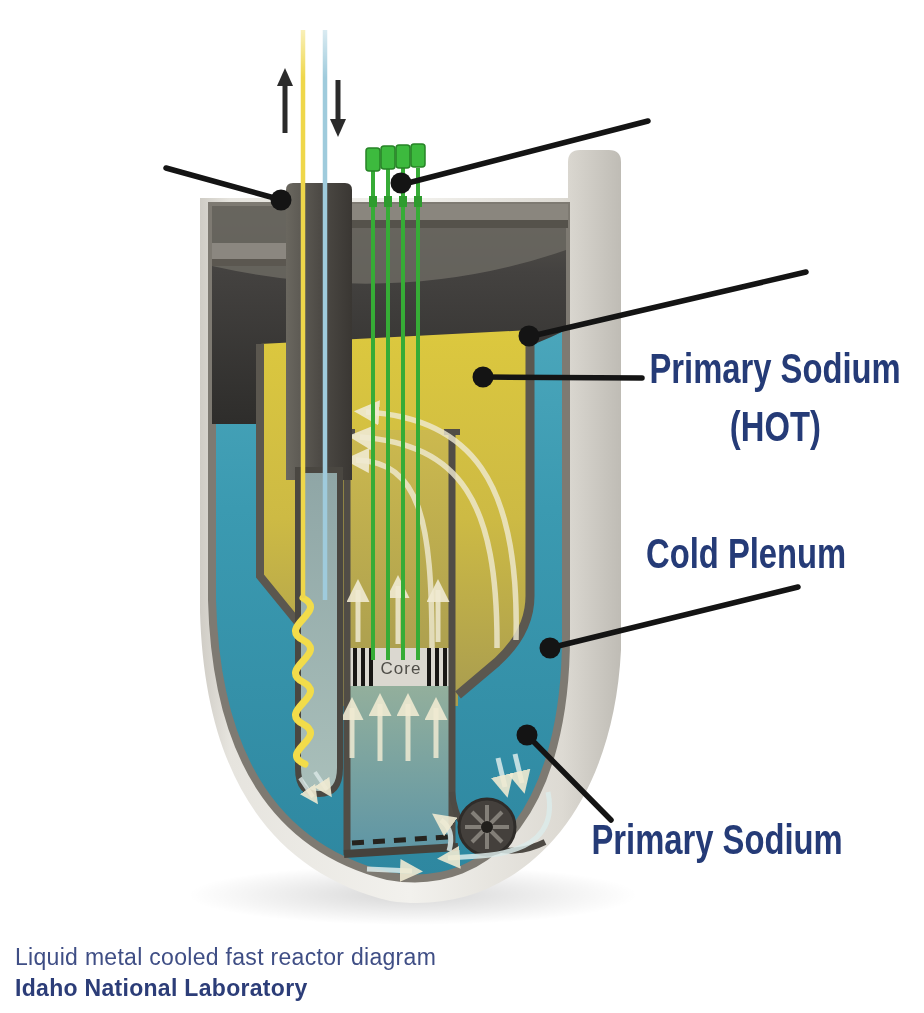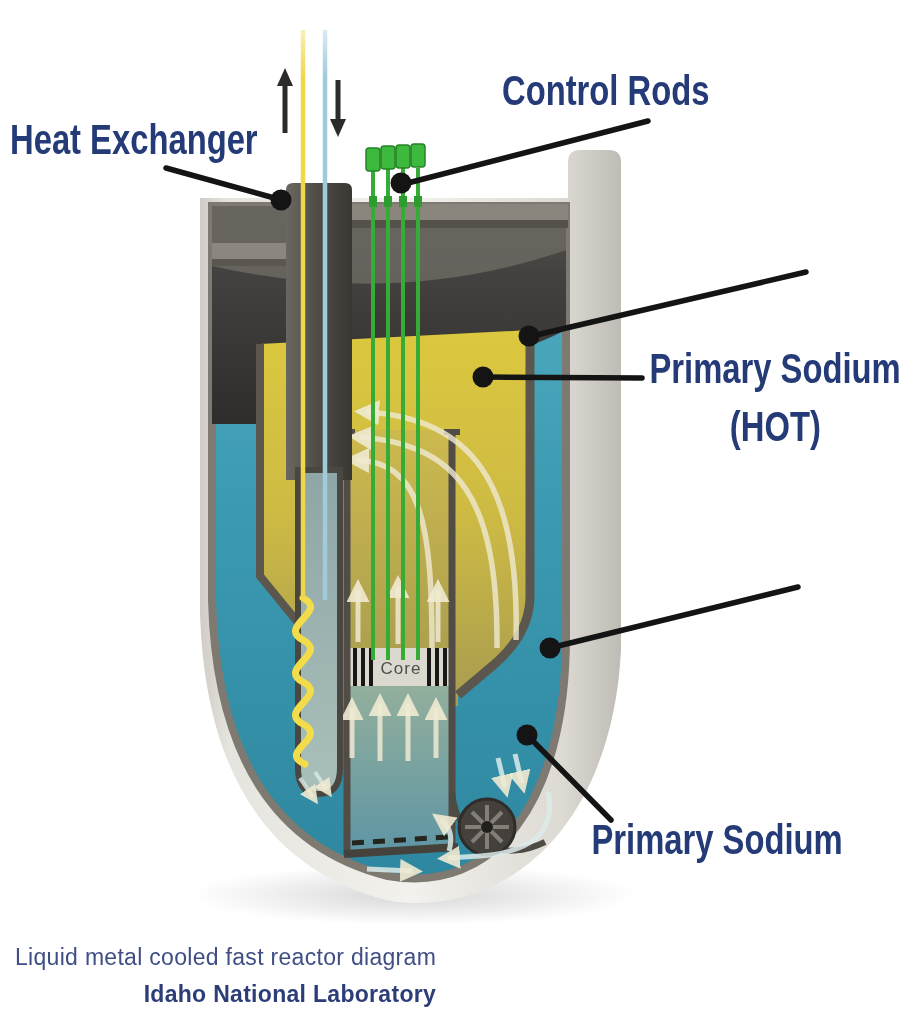--- a/index.html
+++ b/index.html
@@ -6,23 +6,23 @@
   body{width:924px;height:1013px;overflow:hidden;position:relative;
        font-family:"Liberation Sans",sans-serif;}
   .stage{position:absolute;left:0;top:0;width:924px;height:1013px;}
   svg{position:absolute;left:0;top:0;}
   .lbl{position:absolute;font-weight:bold;font-size:42px;line-height:46px;
        color:#253B77;white-space:nowrap;z-index:5;}
   .lbl .cond{display:inline-block;transform:scaleX(0.78);transform-origin:left top;}
   .lbl.center{text-align:center;}
   .lbl.center .cond{transform-origin:center top;}
   .lbl.center .l2{margin-top:12px;}
-  .caption{position:absolute;z-index:5;text-align:right;}
+  .caption{position:absolute;z-index:5;}
   .cap1{font-size:23px;color:#3F4E85;letter-spacing:0.3px;}
-  .cap2{font-size:23px;font-weight:bold;color:#2C3D78;margin-top:10px;letter-spacing:0.3px;}
+  .cap2{font-size:23px;font-weight:bold;color:#2C3D78;margin-top:4px;letter-spacing:0.3px;}
 </style>
 </head>
 <body>
 
 <div class="stage">
 
 <svg width="924" height="1013" viewBox="0 0 924 1013">
   <defs>
     <linearGradient id="gVessel" x1="0" y1="0" x2="1" y2="0">
       <stop offset="0" stop-color="#CFCCC5"></stop>
@@ -209,30 +209,27 @@
   <g fill="#141414">
     <circle cx="281" cy="200" r="10.5"></circle>
     <circle cx="401" cy="183" r="10.5"></circle>
     <circle cx="529" cy="336" r="10.5"></circle>
     <circle cx="483" cy="377" r="10.5"></circle>
     <circle cx="550" cy="648" r="10.5"></circle>
     <circle cx="527" cy="735" r="10.5"></circle>
   </g>
 </svg>
 
-<div class="lbl" style="left:10px;top:117px">
-  <span class="cond">Heat Exchanger</span>
-</div>
-<div class="lbl" style="left:502px;top:68px">
-  <span class="cond">Control Rods</span>
-</div>
 <div class="lbl center" style="left:605px;top:346px;width:340px">
   <div><span class="cond">Primary Sodium</span></div>
   <div class="l2"><span class="cond">(HOT)</span></div>
 </div>
+<div class="lbl" style="left:646px;top:531px">
+  <span class="cond">Cold Plenum</span>
+</div>
 <div class="lbl center" style="left:547px;top:817px;width:340px">
   <div><span class="cond">Primary Sodium</span></div>
 </div>
 
 <div class="caption" style="left:15px;top:944px">
   <div class="cap1">Liquid metal cooled fast reactor diagram</div>
   <div class="cap2">Idaho National Laboratory</div>
 </div>
 
 </div>

